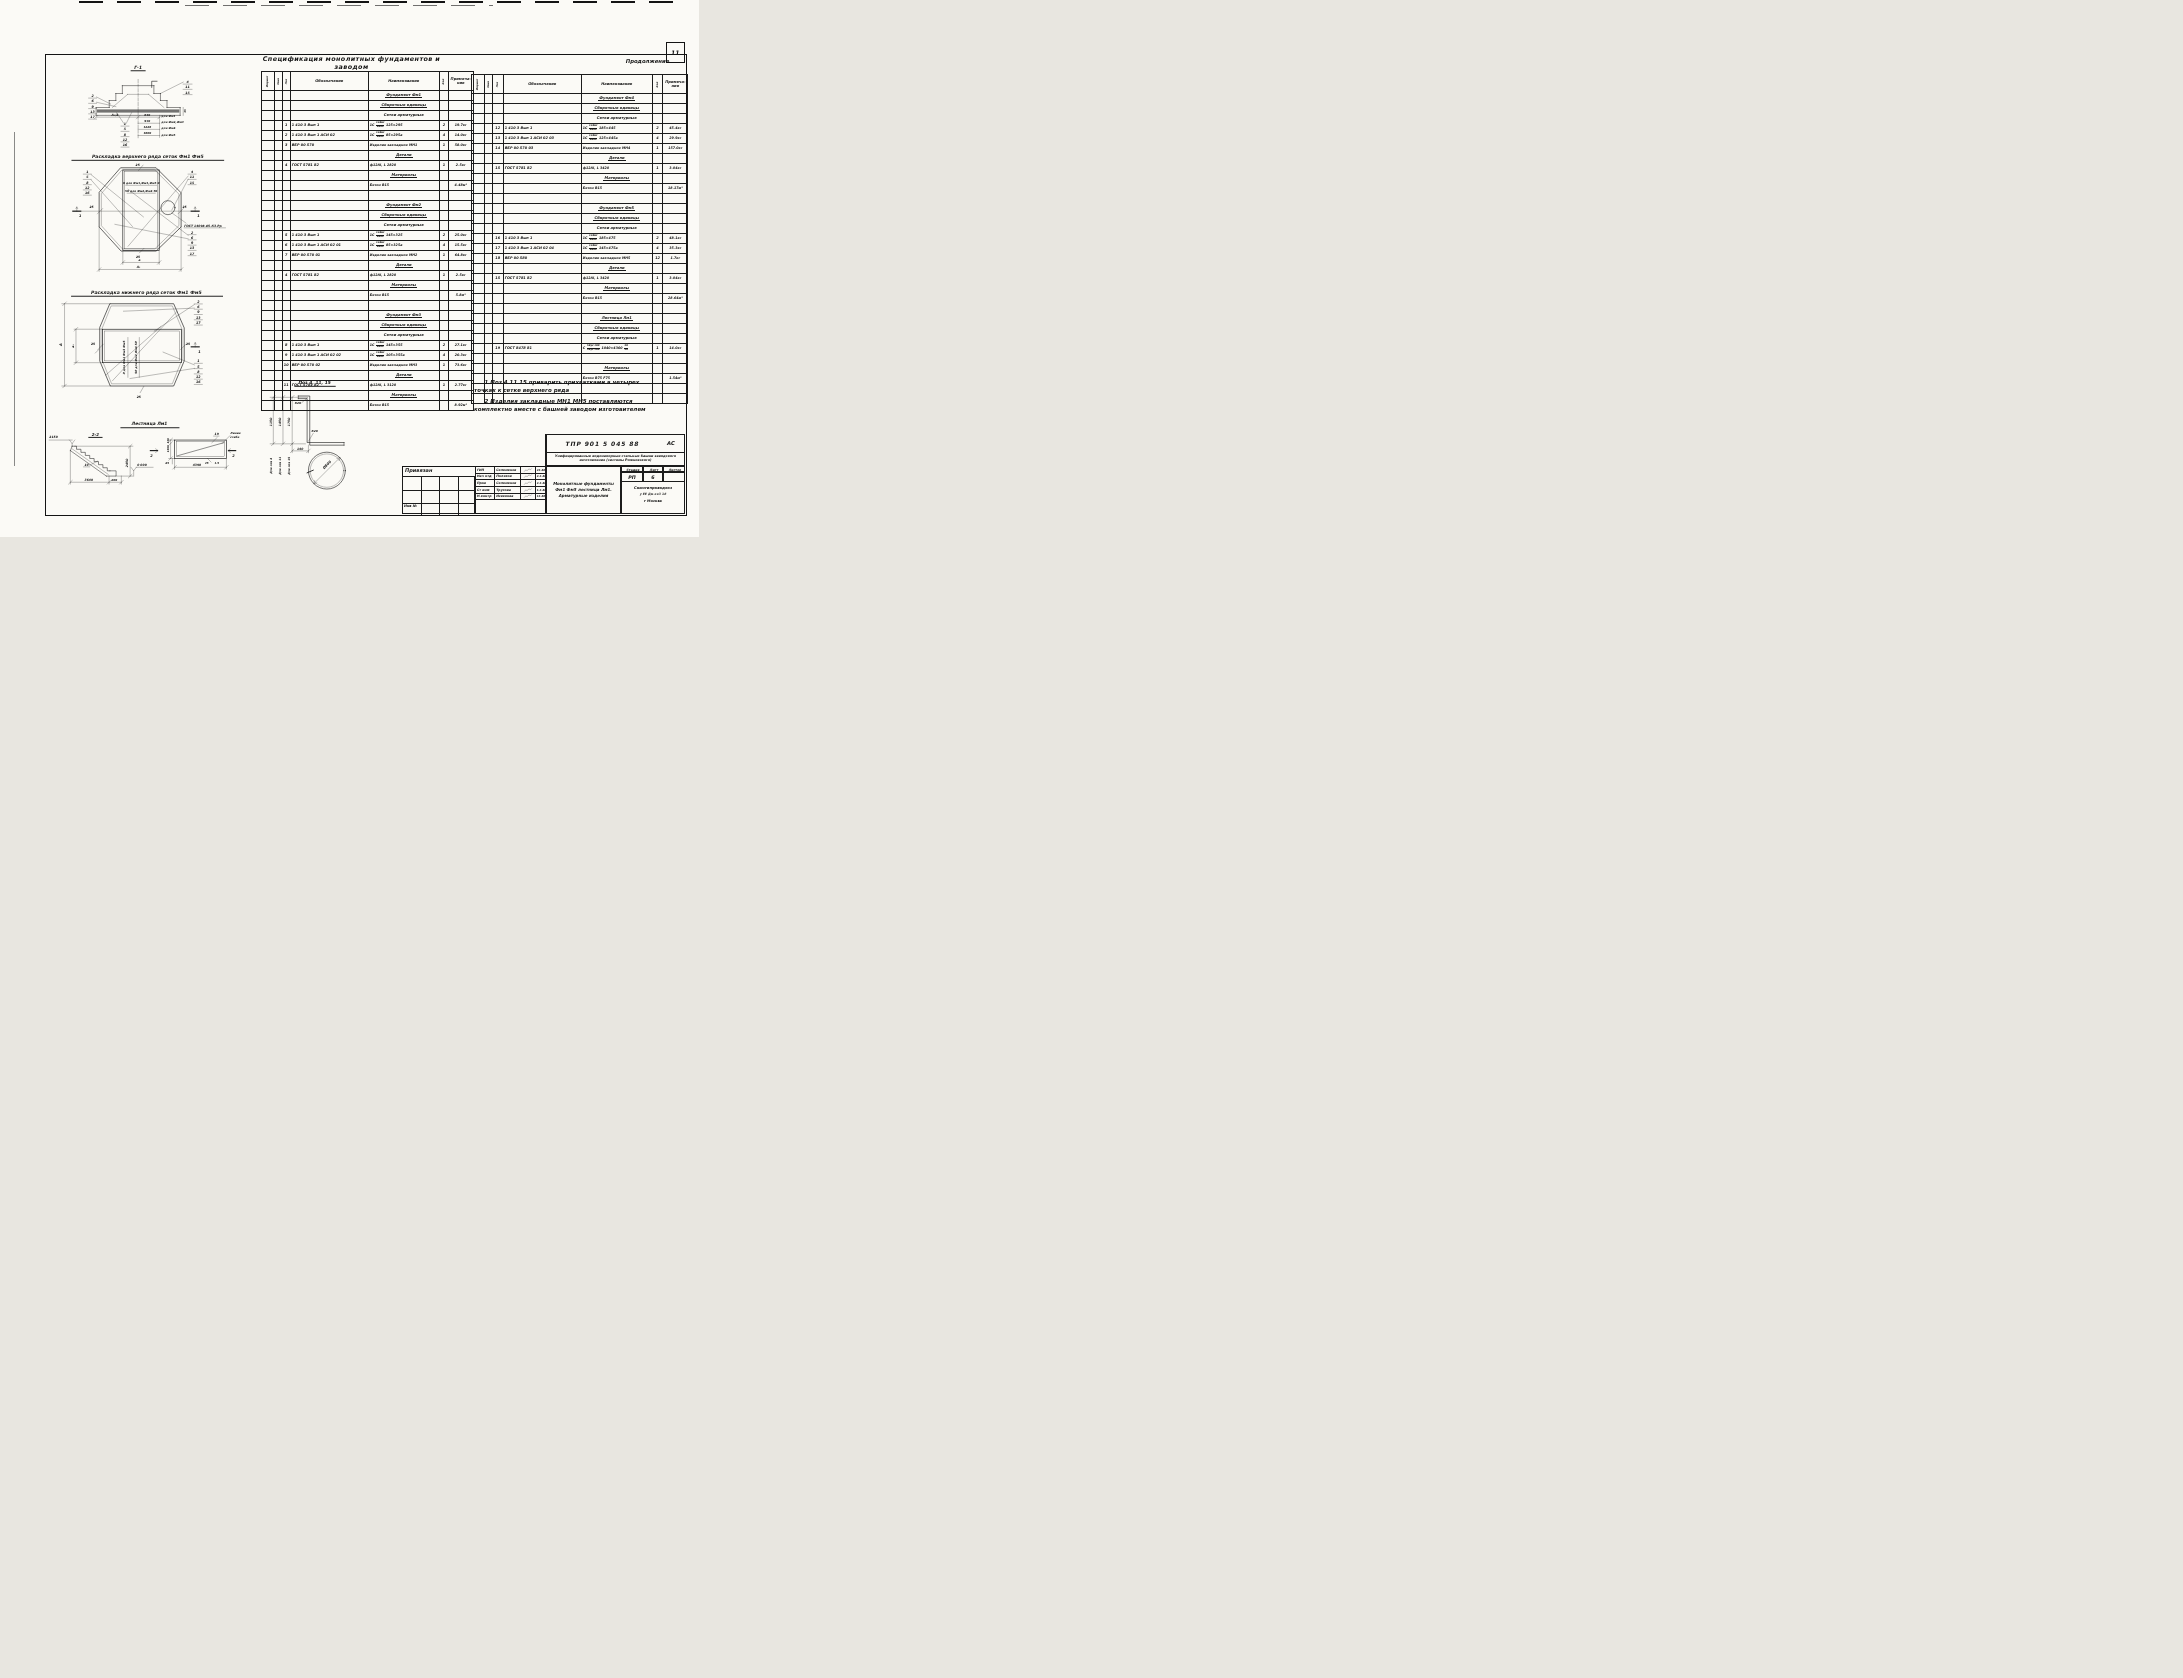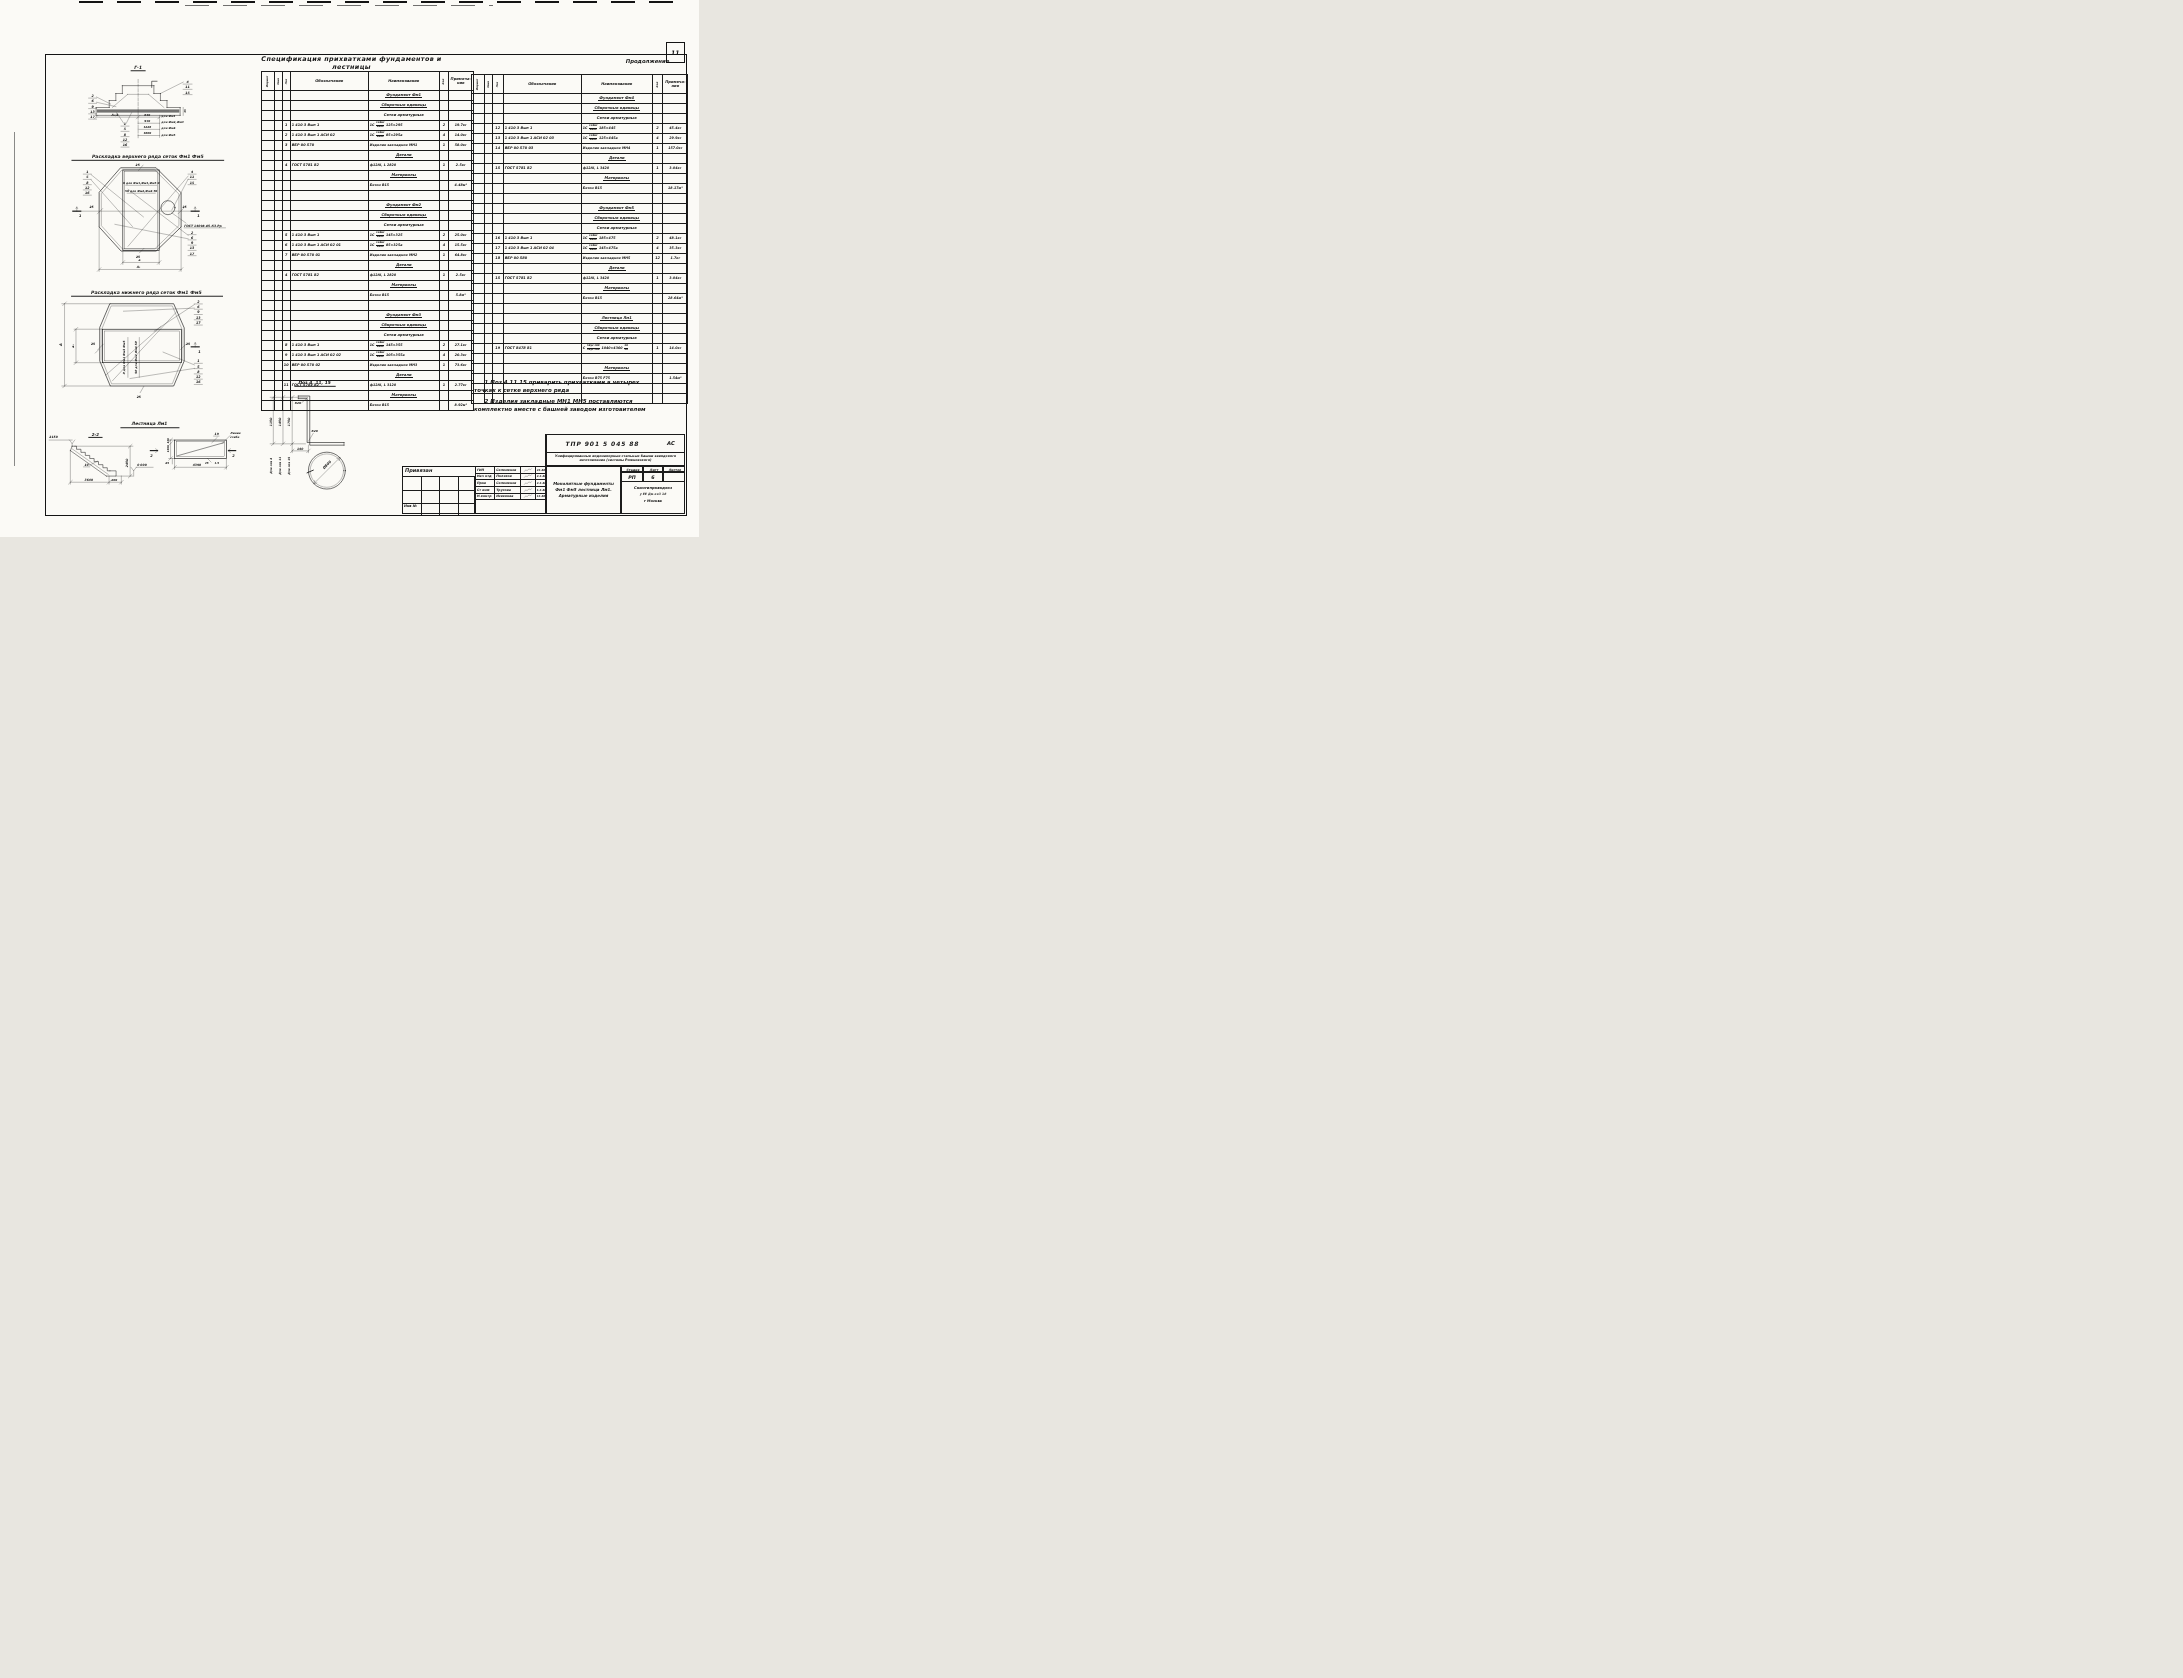--- a/index.html
+++ b/index.html
@@ -75,21 +75,21 @@
 
   <div class="abs noise" style="left:79px;top:0.9px;width:602px;height:2.6px;"></div>
   <div class="abs noise" style="left:185px;top:4.8px;width:308px;height:1.3px;opacity:.6;"></div>
   <div class="abs" id="edge-line"></div>
 
   <div class="abs" id="frame"></div>
   <div class="abs hw" id="pagebox">
       <span>11</span>
     </div>
 
-  <div class="abs hw" id="main-title">Спецификация прихватками фундаментов и лестницы</div>
+  <div class="abs hw" id="main-title">Спецификация монолитных фундаментов и заводом</div>
   <div class="abs hw" id="prodolz">Продолжение</div>
 
   <table class="spec" id="specL">
       <colgroup>
         <col style="width: 5.7px;">
         <col style="width: 6.2px;">
         <col style="width: 8px;">
         <col style="width: 78px;">
         <col style="width: 71px;">
         <col style="width: 9.2px;">

